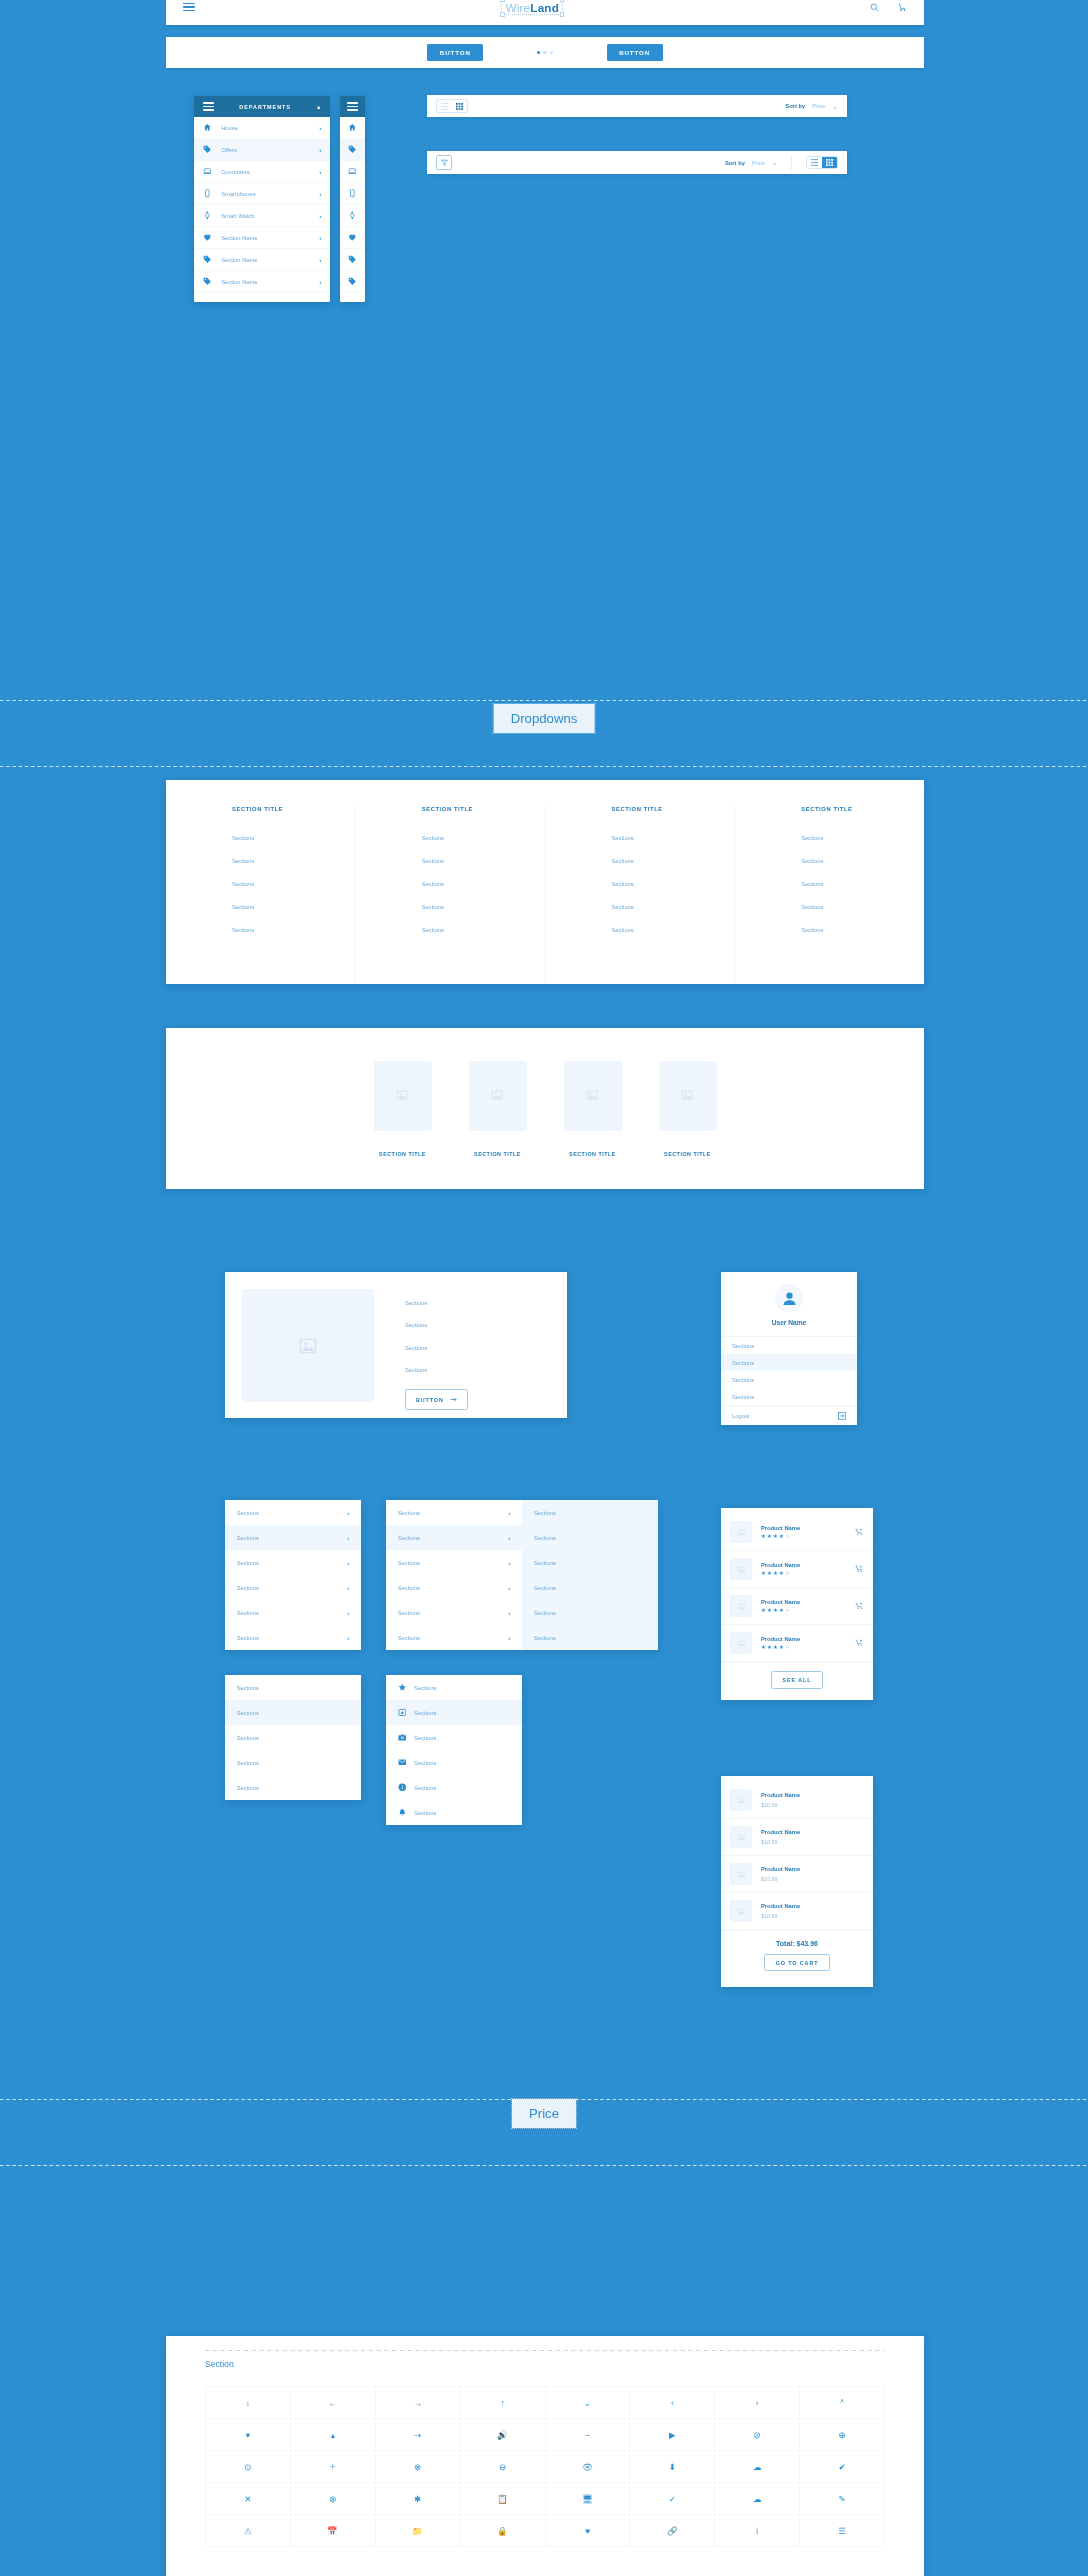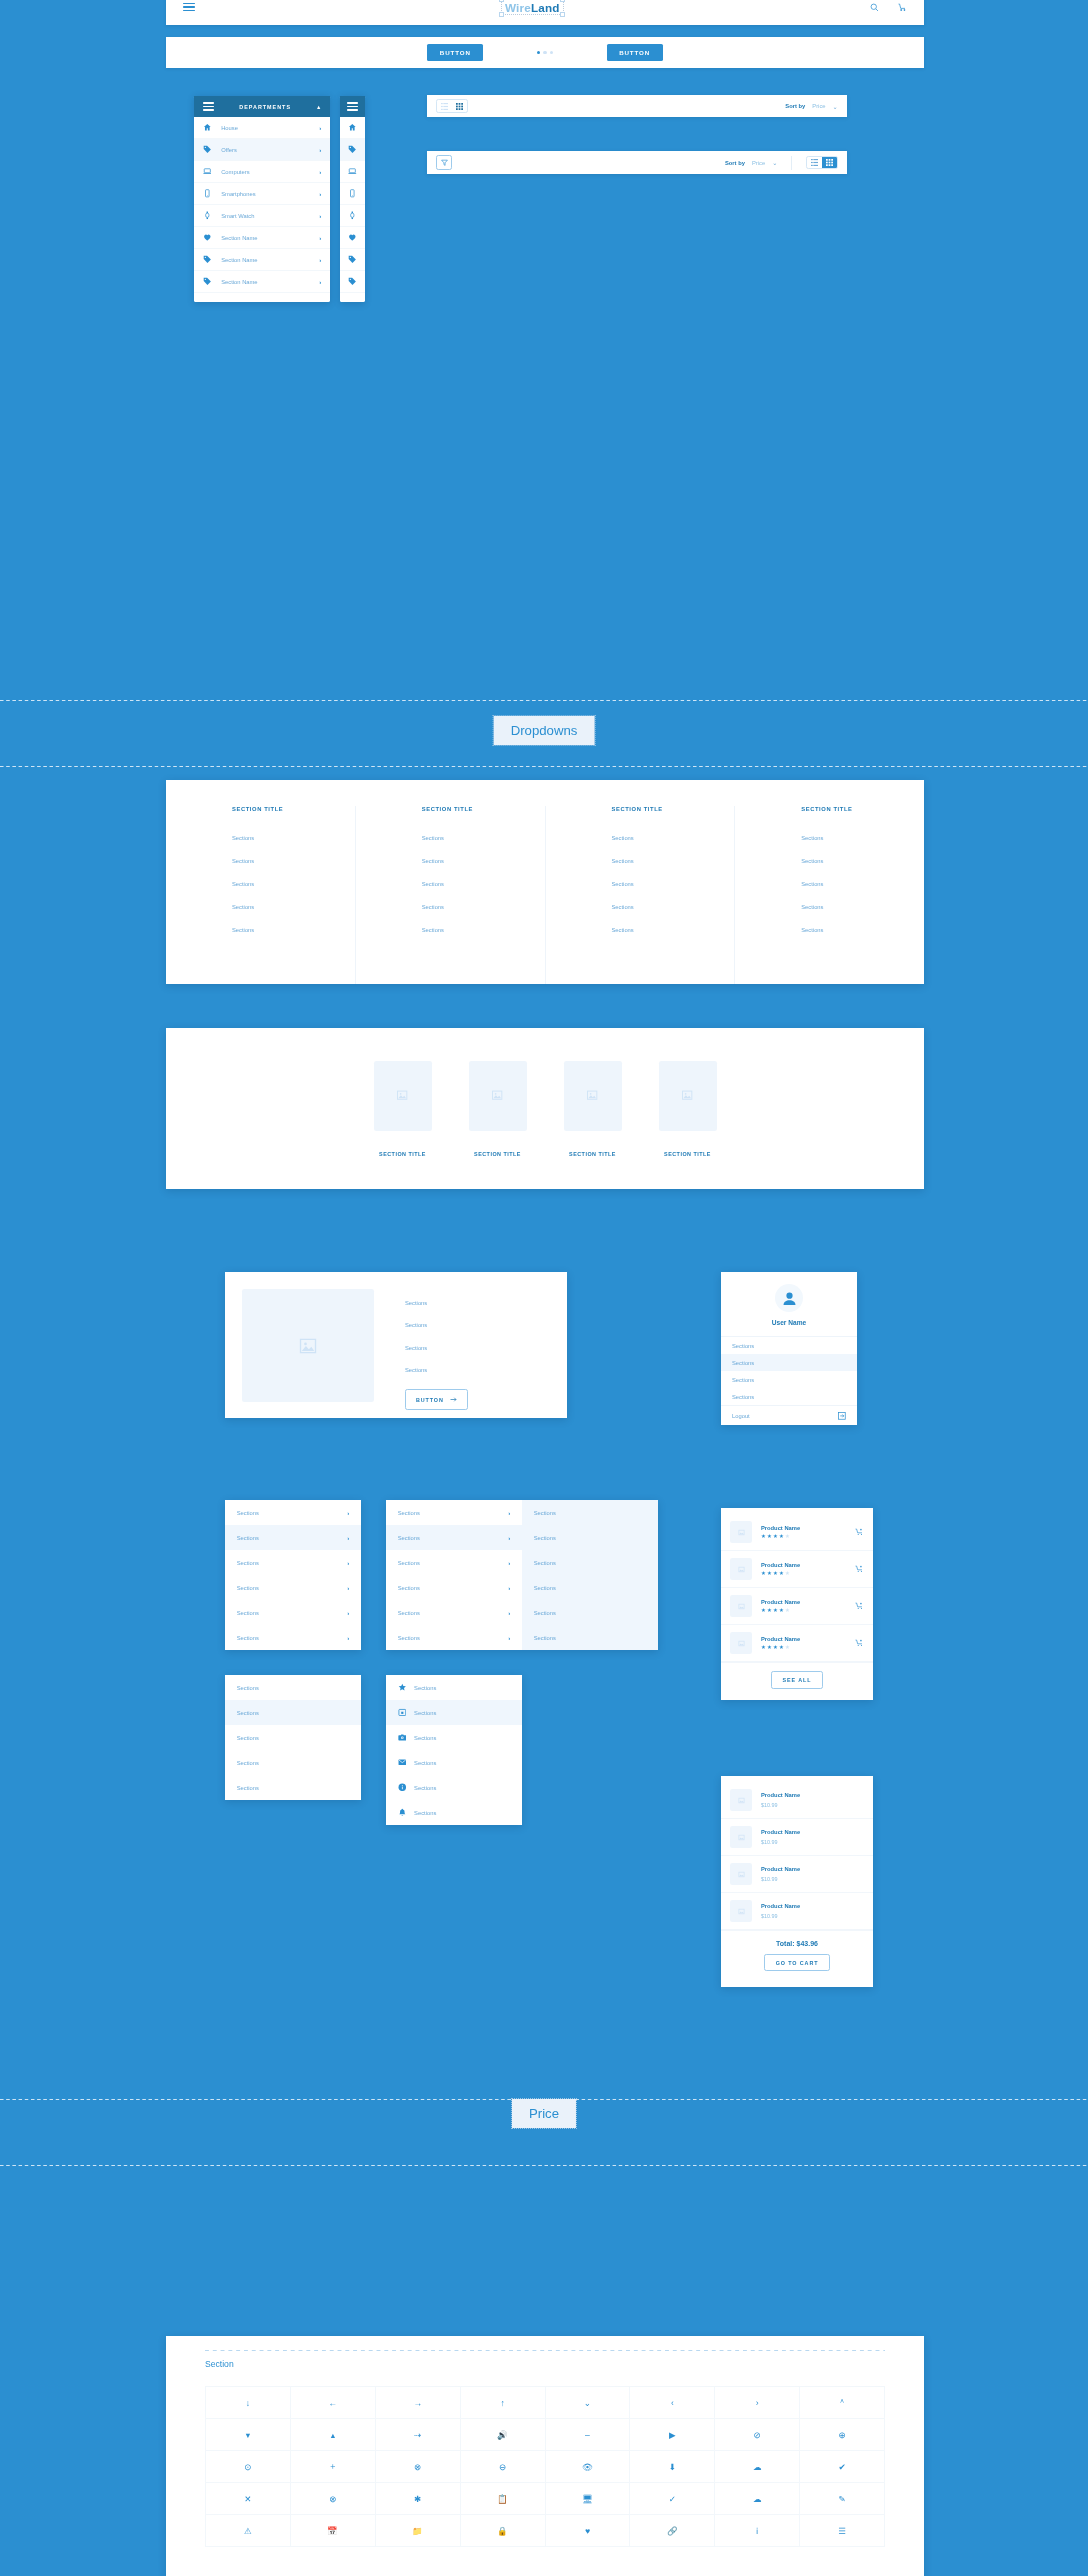--- a/index.html
+++ b/index.html
@@ -24,21 +24,21 @@
 
   
   .topbar {
     position:absolute; left:166px; top:-11px; width:758px; height:36px;
     background:#fff; display:flex; align-items:center; padding:0 17px;
     box-shadow:0 0.8px 3.1px rgba(0,40,80,.15);
   }
   .hamburger { width:11.7px; height:8.6px; display:flex; flex-direction:column; justify-content:space-between; cursor:pointer;}
   .hamburger i { display:block; height:1.6px; background:#2b8fd1; border-radius:0.8px; }
   .brand { flex:1; text-align:center; font-size:11.7px; letter-spacing:0.2px; }
-  .brand .lt { color:#8ec4e8;font-weight:bold; }
+  .brand .lt { color:#8ec4e8; }
   .brand .bd { color:#1f7ab5; font-weight:bold; }
   .brand-sel { position:relative; display:inline-block; padding:0.8px 3.1px; outline:0.8px dotted #bcd; }
   .topbar-icons { display:flex; align-items:center; gap:20px; }
   .ico { color:#2b8fd1; display:inline-flex; }
 
   
   .btnbar {
     position:absolute; left:166px; top:37px; width:758px; height:31px;
     background:#fff; display:flex; align-items:center; justify-content:center; gap:54px;
     box-shadow:0 0.8px 3.1px rgba(0,40,80,.12);
@@ -478,21 +478,21 @@
               </g>
             </svg>
         </span>
       </span>
     </div>
   </div>
 
   <div class="divider" style="top:700px;height:67px">
     <div class="line" style="top:0"></div>
     <div class="line" style="top:66px"></div>
-    <div class="div-label" style="top:16px">Dropdowns</div>
+    <div class="div-label" style="top:4px">Dropdowns</div>
   </div>
 
   <div class="mega" id="mega-menu">
       <div class="mega-col">
         <h4>SECTION TITLE</h4>
         <a href="#">Sections</a>
         <a href="#">Sections</a>
         <a href="#">Sections</a>
         <a href="#">Sections</a>
         <a href="#">Sections</a>

